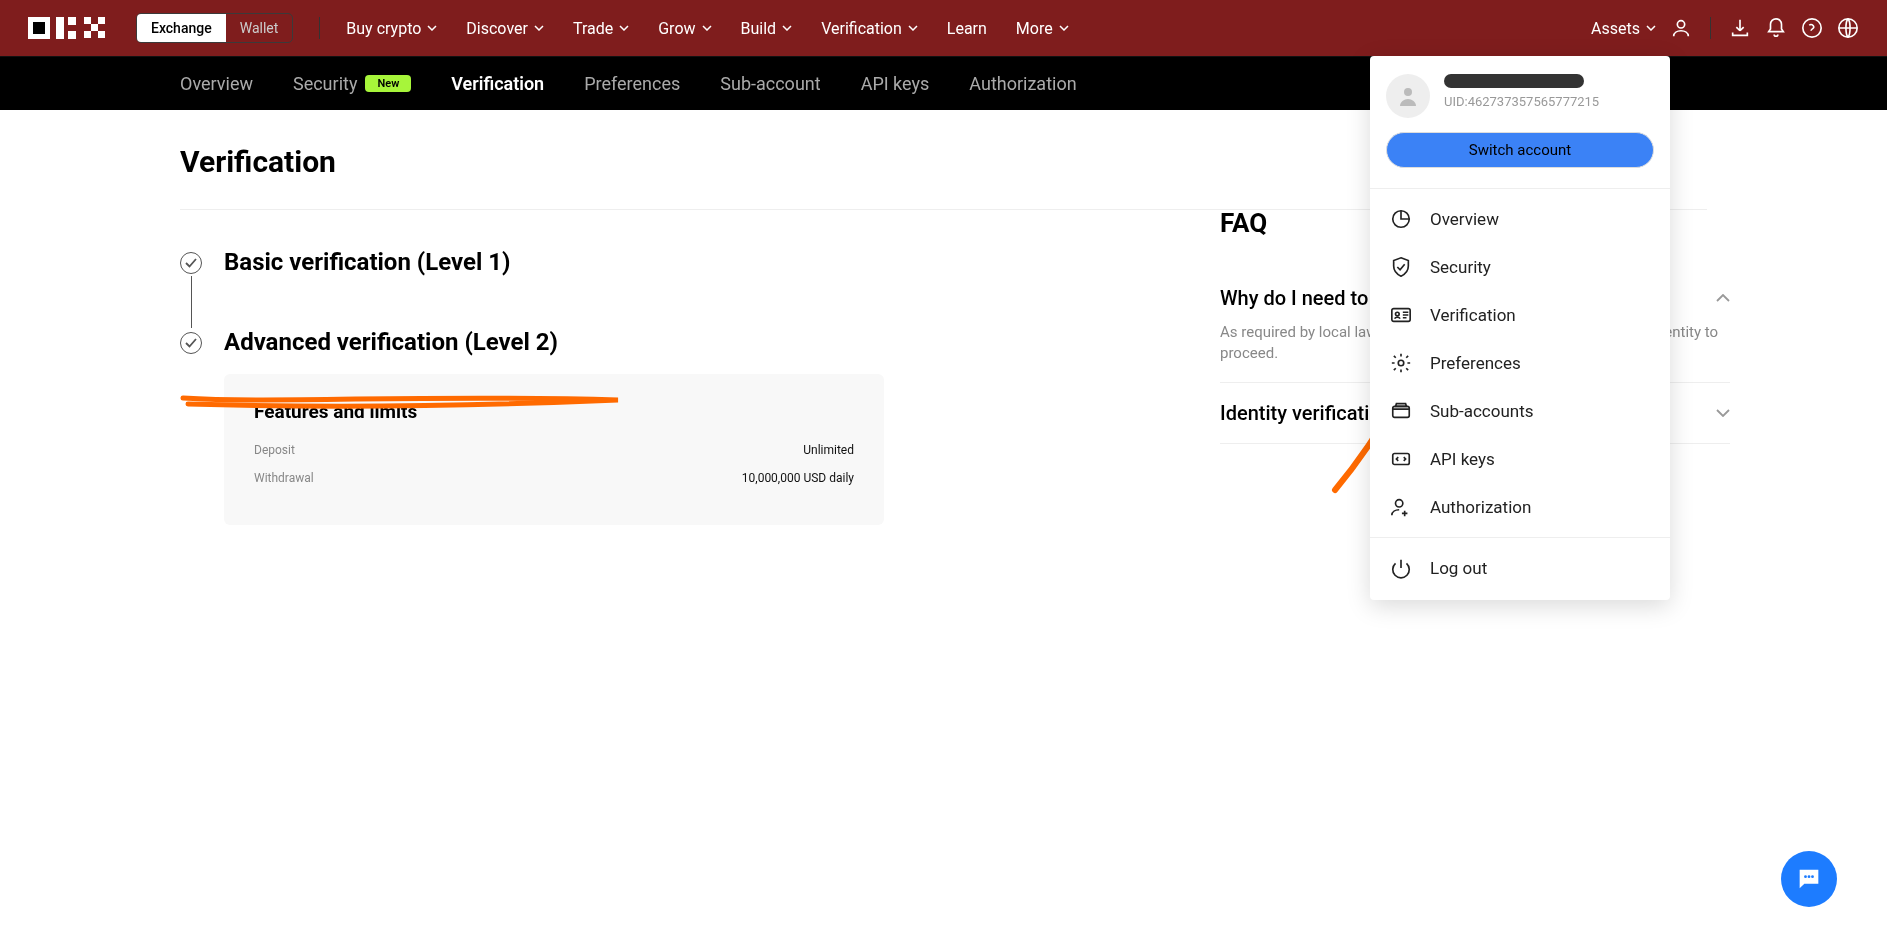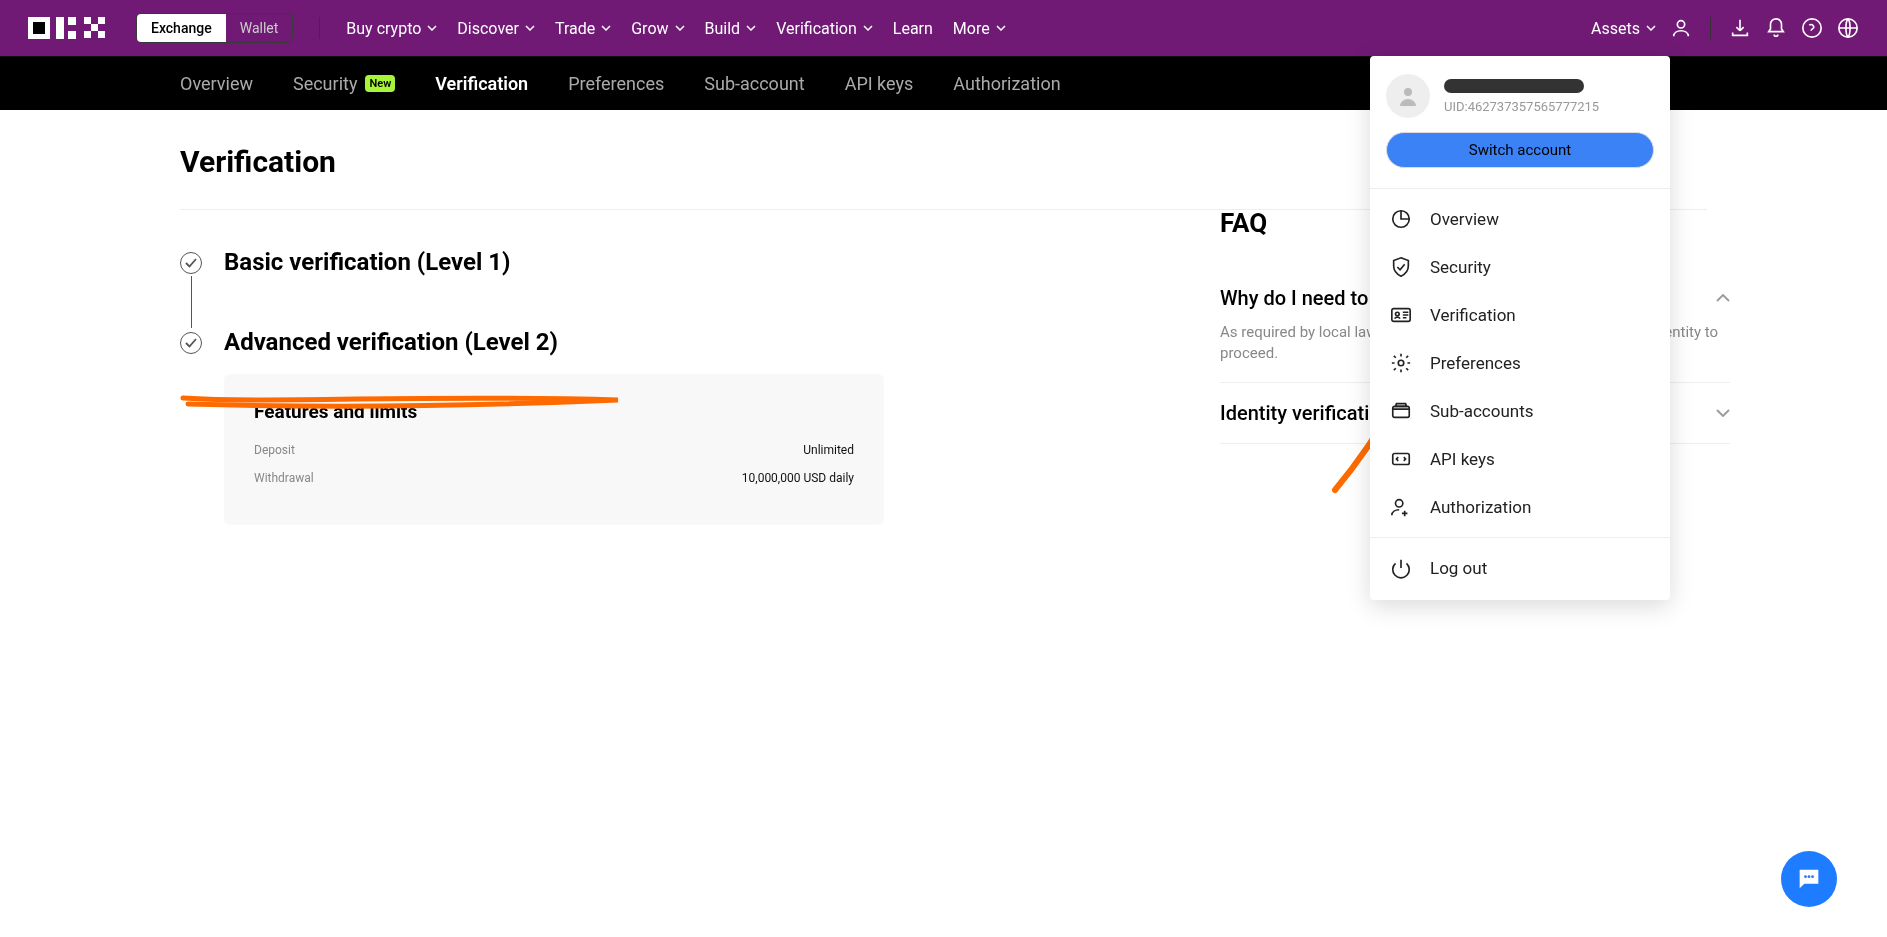--- a/index.html
+++ b/index.html
@@ -1,37 +1,37 @@
 <!DOCTYPE html>
 <html><head>
 <meta charset="utf-8">
 <style>
 * { margin: 0; padding: 0; box-sizing: border-box; font-family: -apple-system, BlinkMacSystemFont, "Segoe UI", Roboto, sans-serif; }
 body { background: #fff; width: 1887px; height: 937px; overflow: hidden; position: relative; }
 
 
-.header { background: #701a75; color: #fff; display: flex; align-items: center; height: 56px; padding: 0 28px; }
+.header { background: #7f1d1d; color: #fff; display: flex; align-items: center; height: 56px; padding: 0 28px; }
 .logo { width: 90px; height: 30px; margin-right: 18px; display: flex; align-items: center; }
 .toggle-wrap { display: flex; border: 1px solid #3a3a3a; border-radius: 5px; overflow: hidden; height: 30px; }
 .toggle-btn { padding: 0 14px; font-size: 14px; line-height: 28px; cursor: pointer; }
 .toggle-active { background: #fff; color: #000; font-weight: 500; }
 .toggle-inactive { background: transparent; color: #ccc; }
 .vdiv { width: 1px; height: 22px; background: #333; margin: 0 26px; }
-.nav { display: flex; gap: 20px; align-items: center; }
+.nav { display: flex; gap: 29px; align-items: center; }
 .nav-item { display: flex; align-items: center; gap: 6px; font-size: 16px; cursor: pointer; color: #fff; }
 .chev { width: 10px; height: 6px; }
 .spacer { flex: 1; }
 .header-icons { display: flex; align-items: center; gap: 14px; }
 .hicon { width: 22px; height: 22px; cursor: pointer; }
 
 
 .subnav { background: #000; color: #fff; height: 54px; display: flex; align-items: center; padding: 0 180px; gap: 40px; border-top: 1px solid #111; }
 .sub-item { font-size: 18px; color: #aaa; cursor: pointer; display: flex; align-items: center; gap: 8px; }
 .sub-item.active { color: #fff; font-weight: 600; }
-.badge { background: #a7f53a; color: #000; font-size: 11px; font-weight: 600; padding: 2px 4px; border-radius: 4px; }
+.badge { background: #a7f53a; color: #000; font-size: 11px; font-weight: 600; padding: 2px 12px; border-radius: 4px; }
 
 
 .main { padding: 34px 180px; position: relative; }
 .page-title { font-size: 30px; font-weight: 700; margin-bottom: 30px; }
 .hr { border: none; border-top: 1px solid #eee; margin-bottom: 38px; }
 
 .levels { position: relative; }
 .level-row { display: flex; align-items: flex-start; gap: 22px; }
 .level-check { width: 22px; height: 22px; border: 1.5px solid #555; border-radius: 50%; display: flex; align-items: center; justify-content: center; flex-shrink: 0; margin-top: 4px; background: #fff; }
 .level-line { width: 1px; height: 52px; background: #555; margin-left: 11px; }
@@ -46,21 +46,21 @@
 
 .faq { position: absolute; top: 208px; left: 1220px; width: 510px; }
 .faq-h { font-size: 26px; font-weight: 700; margin-bottom: 30px; }
 .faq-item { padding: 18px 0; border-bottom: 1px solid #eee; }
 .faq-q { font-size: 20px; font-weight: 500; display: flex; justify-content: space-between; align-items: center; cursor: pointer; }
 .faq-ans { color: #888; font-size: 15px; margin-top: 12px; line-height: 1.4; }
 .caret { width: 14px; height: 8px; flex-shrink: 0; margin-left: 20px; }
 
 
 .dropdown { position: absolute; top: 56px; left: 1370px; width: 300px; background: #fff; border-radius: 4px; box-shadow: 0 6px 24px rgba(0,0,0,0.15); padding: 18px 16px 8px; z-index: 50; }
-.dd-user { display: flex; align-items: center; gap: 14px; margin-bottom: 14px; }
+.dd-user { display: flex; align-items: flex-start; gap: 14px; margin-bottom: 14px; }
 .dd-avatar { width: 44px; height: 44px; border-radius: 50%; background: #eee; display: flex; align-items: center; justify-content: center; }
 .dd-uname { height: 14px; width: 140px; background: #333; border-radius: 7px; margin-bottom: 6px; }
 .dd-uid { font-size: 13px; color: #999; }
 .dd-switch { width: 100%; border: 1px solid #ddd; background: #3b82f6; border-radius: 22px; padding: 8px 0; font-size: 15px; cursor: pointer; margin-bottom: 14px; }
 .dd-sep { border: none; border-top: 1px solid #eee; margin: 6px -16px; }
 .dd-item { display: flex; align-items: center; gap: 18px; padding: 13px 4px; font-size: 17px; cursor: pointer; color: #222; }
 .dd-icon { width: 22px; height: 22px; flex-shrink: 0; }
 
 
 .anno-underline { position: absolute; pointer-events: none; }

